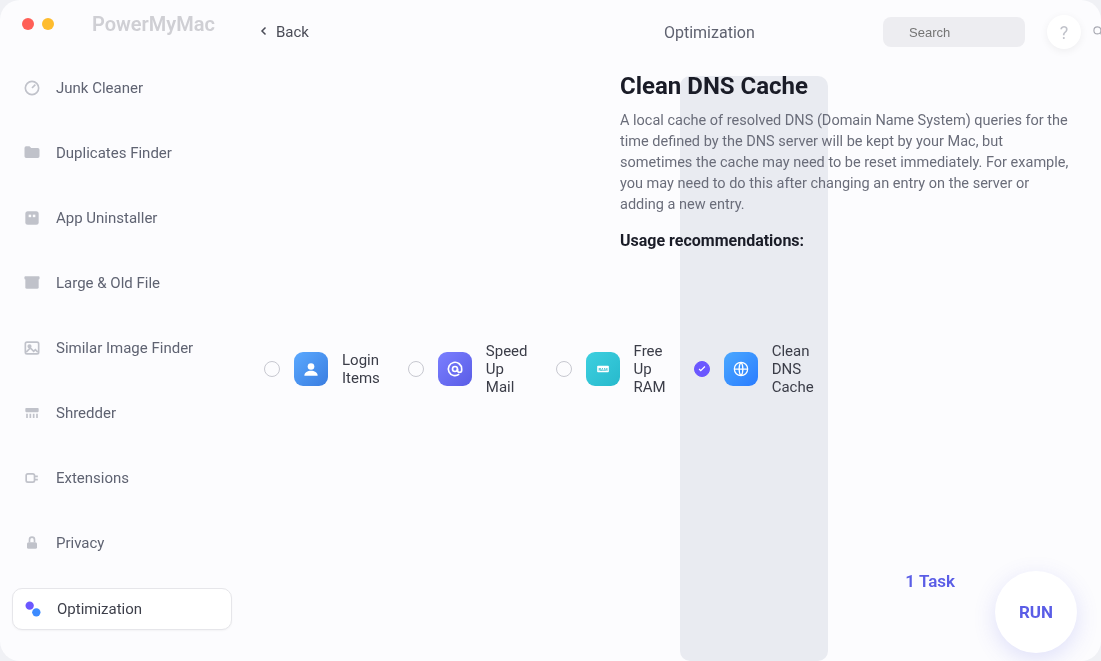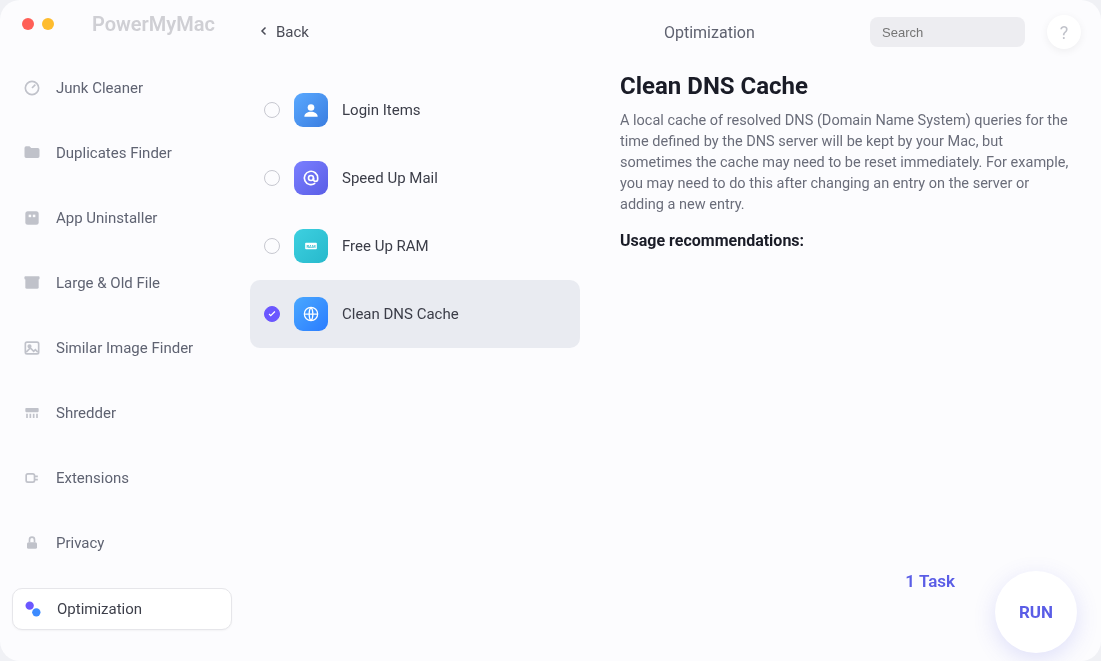--- a/index.html
+++ b/index.html
@@ -107,27 +107,27 @@
       cursor: pointer;
       padding: 0 8px;
     }
     .breadcrumb {
       color: #5f6270;
       font-size: 16px;
       margin-left: 335px;
     }
     .search-wrap {
       margin-left: auto;
-      width: 155px;
+      width: 142px;
       height: 30px;
       background: #ededf1;
       border-radius: 8px;
       display: flex;
       align-items: center;
-      padding: 0 12px;
+      padding: 0 26px;
       gap: 6px;
     }
     .search-wrap input {
       border: none;
       background: transparent;
       outline: none;
       flex: 1;
       font-size: 13px;
       color: #7a7c86;
     }
@@ -147,21 +147,21 @@
     }
     .content {
       display: flex;
       flex: 1;
       gap: 40px;
       margin-top: 16px;
     }
     .opt-list {
       width: 330px;
       display: flex;
-      flex-direction: column;
+      flex-direction: row;
       padding-top: 8px;
     }
     .opt-item {
       display: flex;
       align-items: center;
       gap: 14px;
       padding: 17px 14px;
       border-radius: 10px;
       cursor: pointer;
     }

